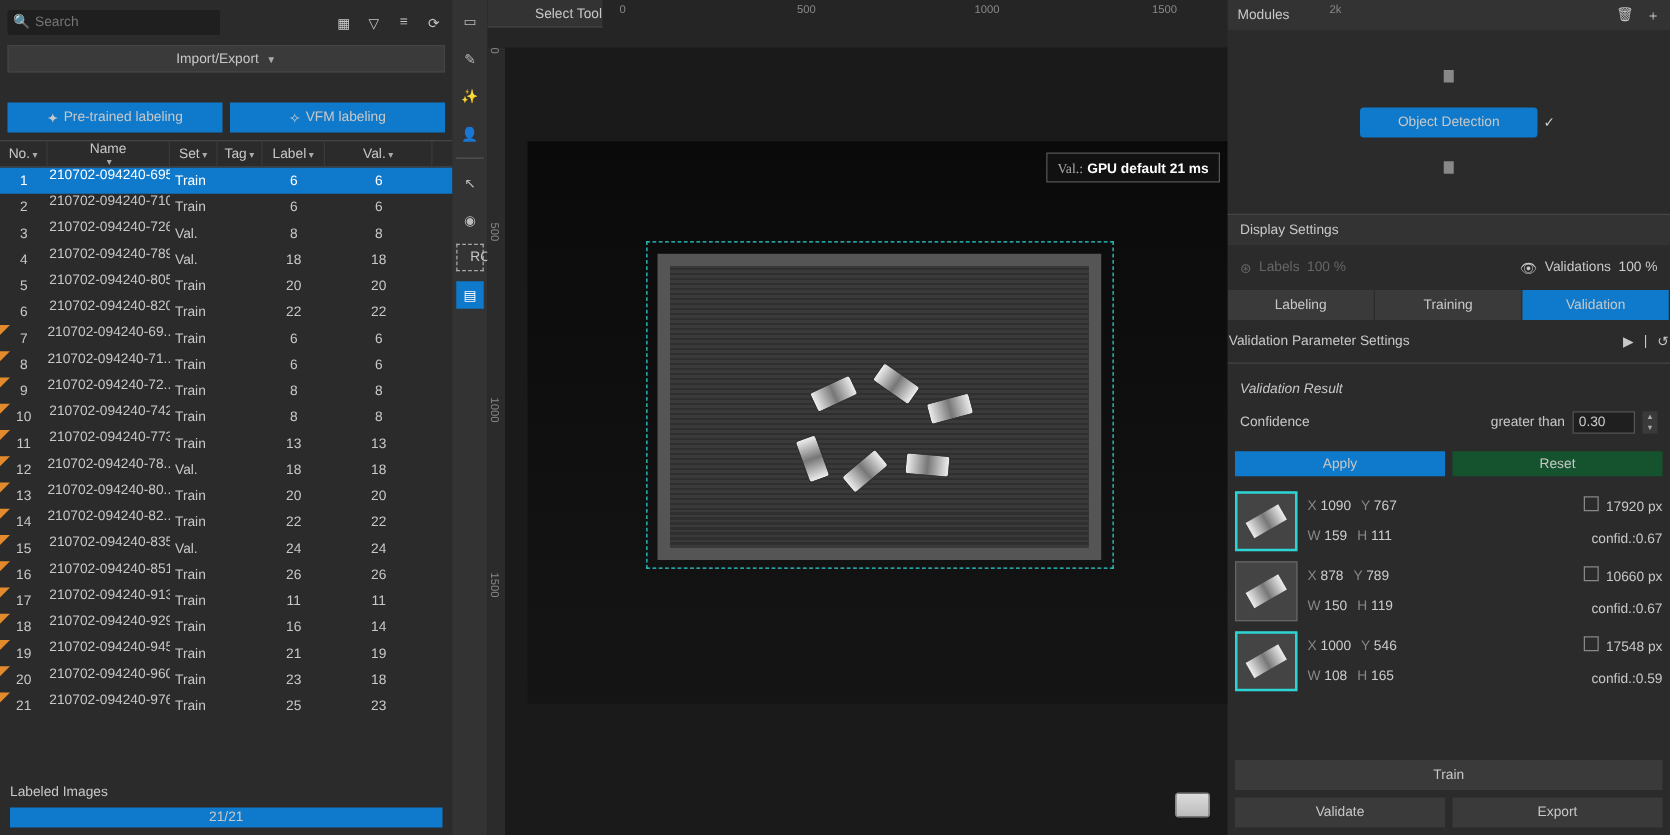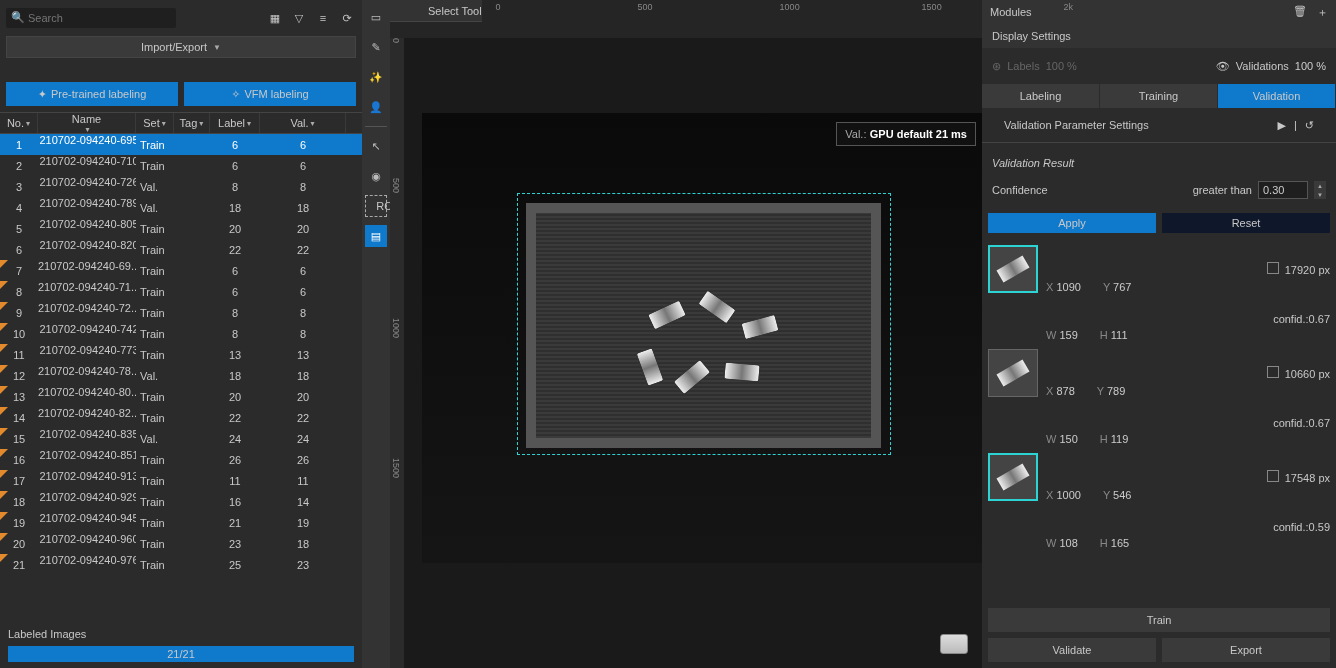--- a/index.html
+++ b/index.html
@@ -38,21 +38,21 @@
 .tool.roi{font-size:8px;border:1px dashed #aaa;color:#aaa;padding-left:20px;}
 
 .center{flex:1;display:flex;flex-direction:row;background:#252525;position:relative;}
 .ctr-head{height:22px;background:#333;display:flex;align-items:center;padding-left:38px;font-size:11px;color:#aaa;border-bottom:1px solid #444}
 .ruler-h{height:16px;background:#2b2b2b;position:relative;margin-left:14px;}
 .ruler-v{width:14px;background:#2b2b2b;position:absolute;left:0;top:38px;bottom:0;}
 .tick{position:absolute;color:#888;font-size:9px;}
 .canvas-area{position:absolute;left:14px;right:0;top:38px;bottom:0;background:#1a1a1a;overflow:hidden;}
 .img-slab{position:absolute;left:18px;top:75px;width:560px;height:450px;background:linear-gradient(#0a0a0a,#151515);}
 .gpu-badge{position:absolute;right:6px;top:84px;background:#111;border:1px solid #555;padding:4px 8px;font-size:12px;}
-.gpu-badge .lbl{color:#aaa;}
+.gpu-badge .lbl{color:#aaa;font-family:Liberation Serif, serif;}
 .gpu-badge .val{color:#fff;font-weight:bold;}
 .bin{position:absolute;left:122px;top:165px;width:355px;height:245px;border:10px solid #555;background:repeating-linear-gradient(0deg,#3a3a3a 0,#3a3a3a 2px,#2f2f2f 2px,#2f2f2f 4px);}
 .roi-box{position:absolute;left:113px;top:155px;width:374px;height:262px;border:1px dashed #2dd4d4;}
 .part{position:absolute;width:36px;height:18px;background:linear-gradient(90deg,#eee,#777,#eee);border:1px solid #333;border-radius:3px;}
 .kbd-ic{position:absolute;right:14px;bottom:14px;width:28px;height:20px;border:1px solid #888;border-radius:3px;background:linear-gradient(#ddd,#bbb);}
 
 .right-panel{width:354px;background:#2b2b2b;display:flex;flex-direction:column;}
 .mod-head{height:24px;background:#333;display:flex;align-items:center;padding:0 8px;justify-content:space-between;}
 .mod-head .icons{display:flex;gap:10px;}
 .mod-canvas{height:148px;display:flex;align-items:center;justify-content:center;position:relative;border-bottom:1px solid #444;}
@@ -60,38 +60,38 @@
 .check{position:absolute;right:92px;top:50%;transform:translateY(-50%);color:#ccc;}
 .conn{position:absolute;width:8px;height:10px;background:#888;}
 .ds-head{height:24px;background:#333;display:flex;align-items:center;padding:0 10px;}
 .ds-row{height:36px;display:flex;align-items:center;padding:0 10px;gap:8px;}
 .ds-left,.ds-right{display:flex;align-items:center;gap:6px;}
 .ds-right{margin-left:auto;}
 .pct{color:#ccc;}
 .tabs3{display:flex;}
 .tab3{flex:1;height:24px;display:flex;align-items:center;justify-content:center;background:#3a3a3a;cursor:pointer;border-right:1px solid #2b2b2b;}
 .tab3.active{background:#0f7acc;color:#fff;}
-.vp-row{height:34px;display:flex;align-items:center;padding:0 22px;justify-content:space-between;}
+.vp-row{height:34px;display:flex;align-items:center;padding:0 1px;justify-content:space-between;}
 .vp-row .res-ic{display:flex;gap:8px;color:#aaa;}
 .sec-lbl{padding:14px 10px 6px 10px;font-style:italic;}
 .conf-row{display:flex;align-items:center;padding:6px 10px;gap:6px;}
 .conf-row .sp{flex:1;}
 .num-input{width:50px;height:18px;background:#1f1f1f;border:1px solid #555;padding:0 4px;color:#ccc;}
 .spin{width:12px;height:18px;background:#3a3a3a;display:flex;flex-direction:column;}
 .spin div{flex:1;display:flex;align-items:center;justify-content:center;font-size:6px;color:#aaa;}
 .ar-row{display:flex;gap:6px;padding:8px 6px;}
-.ar-btn{flex:1;height:20px;display:flex;align-items:center;justify-content:center;background:#0f172a;cursor:pointer;}
+.ar-btn{flex:1;height:20px;display:flex;align-items:center;justify-content:center;background:#14532d;cursor:pointer;}
 .ar-btn.apply{background:#0f7acc;color:#fff;}
 .det-list{padding:0 6px;}
 .det-item{display:flex;gap:8px;padding:4px 0;}
 .thumb{width:50px;height:48px;background:#444;border:1px solid #666;display:flex;align-items:center;justify-content:center;}
 .thumb.sel{border:2px solid #2dd4d4;}
 .thumb .p{width:30px;height:14px;background:linear-gradient(90deg,#eee,#777,#eee);transform:rotate(-30deg);}
 .det-info{flex:1;display:flex;flex-direction:column;justify-content:space-around;}
-.det-line{display:flex;gap:22px;margin-top:36px;}
+.det-line{display:flex;gap:8px;}
 .det-line span{color:#ccc;}
 .det-line .k{color:#888;}
 .det-rt{display:flex;flex-direction:column;justify-content:space-around;align-items:flex-end;gap:4px;}
 .chk{width:12px;height:12px;border:1px solid #888;display:inline-block;margin-right:6px;}
 .bot-btns{margin-top:auto;padding:6px;display:flex;flex-direction:column;gap:6px;}
 .bot-btns .row2{display:flex;gap:6px;}
 .big-btn{height:24px;background:#3a3a3a;display:flex;align-items:center;justify-content:center;cursor:pointer;}
 .big-btn.full{width:100%;}
 .big-btn.half{flex:1;}
 .sm-arrow{font-size:8px;color:#aaa;margin-left:2px;}
@@ -395,20 +395,26 @@
 </div>
 
 <div class="right-panel">
   <div class="mod-head">
     <span>Modules</span>
     <span class="icons">
       <span>🗑</span>
       <span>＋</span>
     </span>
   </div>
+  <div class="mod-canvas">
+    <div class="conn" style="left:50%;top:32px;margin-left:-4px"></div>
+    <div class="od-node"><span>Object Detection</span></div>
+    <div class="conn" style="left:50%;bottom:32px;margin-left:-4px"></div>
+    <span class="check">✓</span>
+  </div>
   <div class="ds-head">
       <span>Display Settings</span>
     </div>
   <div class="ds-row">
     <div class="ds-left">
       <span style="color:#666">⊛</span>
       <span style="color:#666">Labels</span>
       <span class="pct" style="color:#666">100  %</span>
     </div>
     <div class="ds-right">

